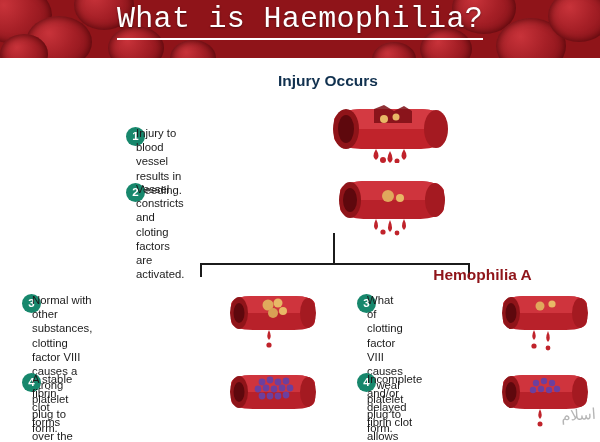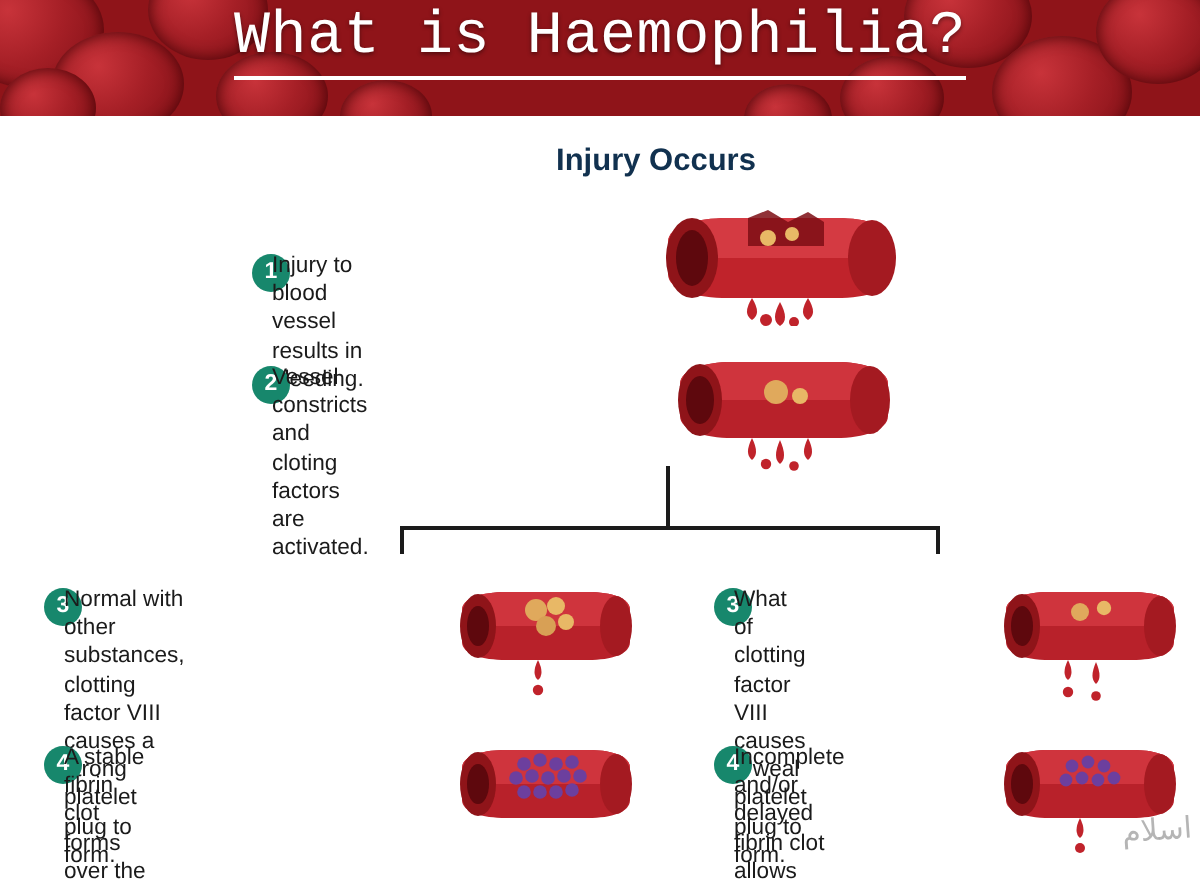--- a/index.html
+++ b/index.html
@@ -223,20 +223,21 @@
         <circle cx="47" cy="56" r="2.6"></circle>
         <circle cx="61" cy="57" r="2.4"></circle>
       </g>
     </svg>
 
     <div class="line" style="left:333px; top:175px; width:2px; height:32px;"></div>
     <div class="line" style="left:200px; top:205px; width:270px; height:2px;"></div>
     <div class="line" style="left:200px; top:205px; width:2px; height:14px;"></div>
     <div class="line" style="left:468px; top:205px; width:2px; height:14px;"></div>
 
+    <div class="ttl ttl-hemo">Hemophilia A</div>
 
     <div class="item" style="left:22px; top:236px;">
       <div class="badge">3</div>
       <div class="itext">Normal with other
 substances, clotting
 factor VIII causes a strong
 platelet plug to form.</div>
     </div>
 
     <div class="item" style="left:22px; top:315px;">

